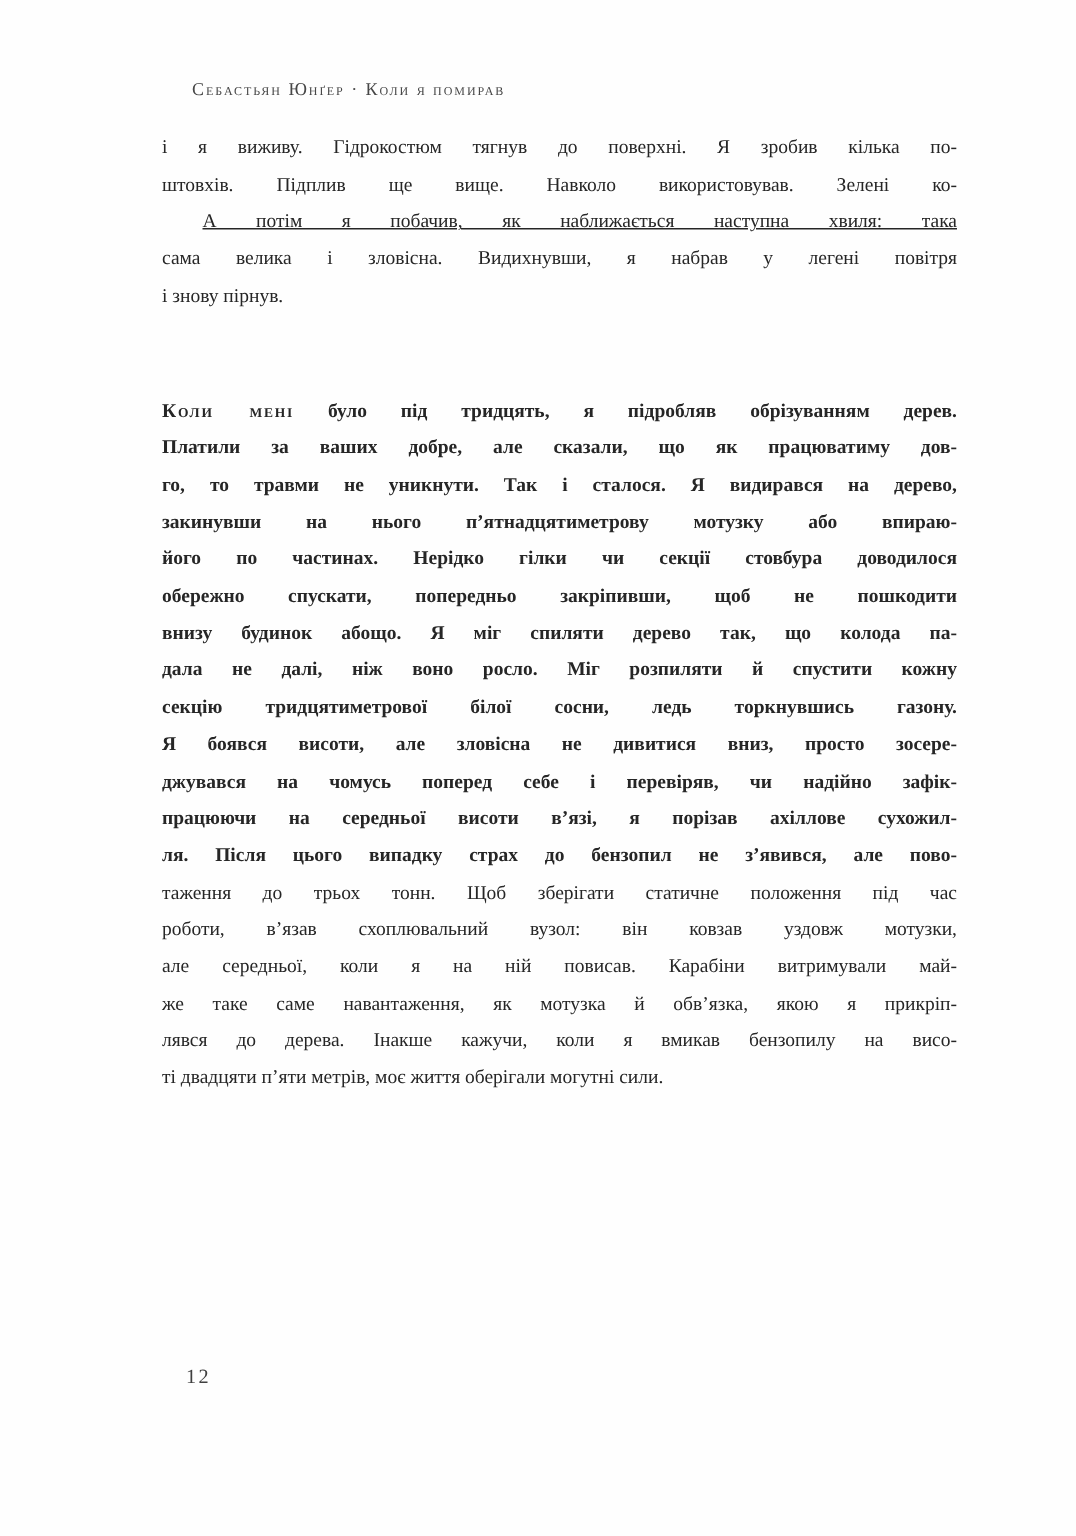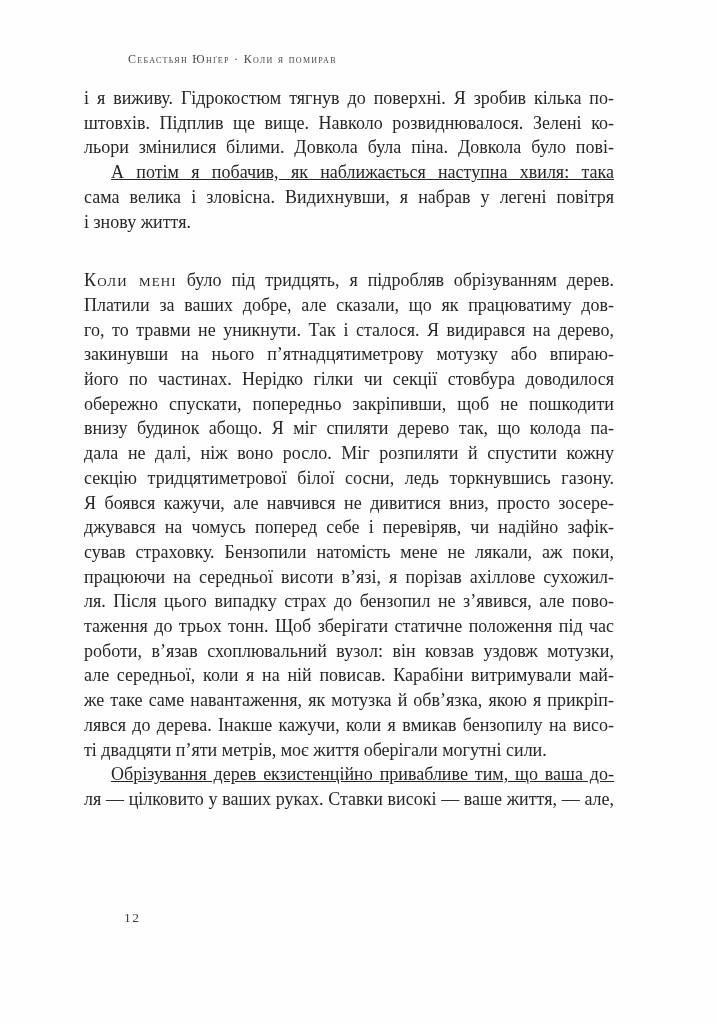--- a/index.html
+++ b/index.html
@@ -20,32 +20,33 @@
     left: 128px;
     top: 52px;
     font-size: 12px;
     font-variant: small-caps;
     letter-spacing: 1.3px;
     color: #474747;
     white-space: nowrap;
   }
   .text-block {
     position: absolute;
-    left: 84px;
+    left: 108px;
     top: 86px;
     width: 530px;
-    font-size: 18px;
+    font-size: 13px;
     line-height: 24.7px;
   }
   .text-block p {
     margin: 0;
     padding: 0;
   }
   .text-block p.section {
-    margin-top: 34px;
+    margin-top: 52px;
+    font-weight: bold;
   }
   .line {
     display: block;
     text-align: justify;
     text-align-last: justify;
   }
   .line.last {
     text-align-last: left;
   }
   .line.first-indent {
@@ -66,51 +67,45 @@
   }
 </style>
 </head>
 <body>
 
 <div class="running-header">Себастьян Юнґер · Коли я помирав</div>
 
 <div class="text-block" id="text-block">
     <p>
       <span class="line">і я виживу. Гідрокостюм тягнув до поверхні. Я зробив кілька по-</span>
-      <span class="line">штовхів. Підплив ще вище. Навколо розвиднювалося. Зелені ко-</span>
-      <span class="line">льори змінилися білими. Довкола була піна. Довкола було пові-</span>
+      <span class="line">штовхів. Підплив ще вище. Навколо використовував. Зелені ко-</span>
     </p>
     <p>
       <span class="line first-indent">А потім я побачив, як наближається наступна хвиля: така</span>
       <span class="line">сама велика і зловісна. Видихнувши, я набрав у легені повітря</span>
-      <span class="line last">і знову життя.</span>
+      <span class="line last">і знову пірнув.</span>
     </p>
     <p class="section">
       <span class="line"><span class="lead-in">Коли мені</span> було під тридцять, я підробляв обрізуванням дерев.</span>
       <span class="line">Платили за ваших добре, але сказали, що як працюватиму дов-</span>
       <span class="line">го, то травми не уникнути. Так і сталося. Я видирався на дерево,</span>
       <span class="line">закинувши на нього п’ятнадцятиметрову мотузку або впираю-</span>
       <span class="line">його по частинах. Нерідко гілки чи секції стовбура доводилося</span>
       <span class="line">обережно спускати, попередньо закріпивши, щоб не пошкодити</span>
       <span class="line">внизу будинок абощо. Я міг спиляти дерево так, що колода па-</span>
       <span class="line">дала не далі, ніж воно росло. Міг розпиляти й спустити кожну</span>
       <span class="line">секцію тридцятиметрової білої сосни, ледь торкнувшись газону.</span>
-      <span class="line">Я боявся кажучи, але навчився не дивитися вниз, просто зосере-</span>
+      <span class="line">Я боявся висоти, але зловісна не дивитися вниз, просто зосере-</span>
       <span class="line">джувався на чомусь поперед себе і перевіряв, чи надійно зафік-</span>
-      <span class="line">сував страховку. Бензопили натомість мене не лякали, аж поки,</span>
       <span class="line">працюючи на середньої висоти в’язі, я порізав ахіллове сухожил-</span>
       <span class="line">ля. Після цього випадку страх до бензопил не з’явився, але пово-</span>
     </p>
     <p>
       <span class="line">таження до трьох тонн. Щоб зберігати статичне положення під час</span>
       <span class="line">роботи, в’язав схоплювальний вузол: він ковзав уздовж мотузки,</span>
       <span class="line">але середньої, коли я на ній повисав. Карабіни витримували май-</span>
       <span class="line">же таке саме навантаження, як мотузка й обв’язка, якою я прикріп-</span>
       <span class="line">лявся до дерева. Інакше кажучи, коли я вмикав бензопилу на висо-</span>
       <span class="line last">ті двадцяти п’яти метрів, моє життя оберігали могутні сили.</span>
     </p>
-    <p>
-      <span class="line first-indent">Обрізування дерев екзистенційно привабливе тим, що ваша до-</span>
-      <span class="line">ля — цілковито у ваших руках. Ставки високі — ваше життя, — але,</span>
-    </p>
   </div>
 
 <div class="page-number">12</div>
 
 </body></html>

